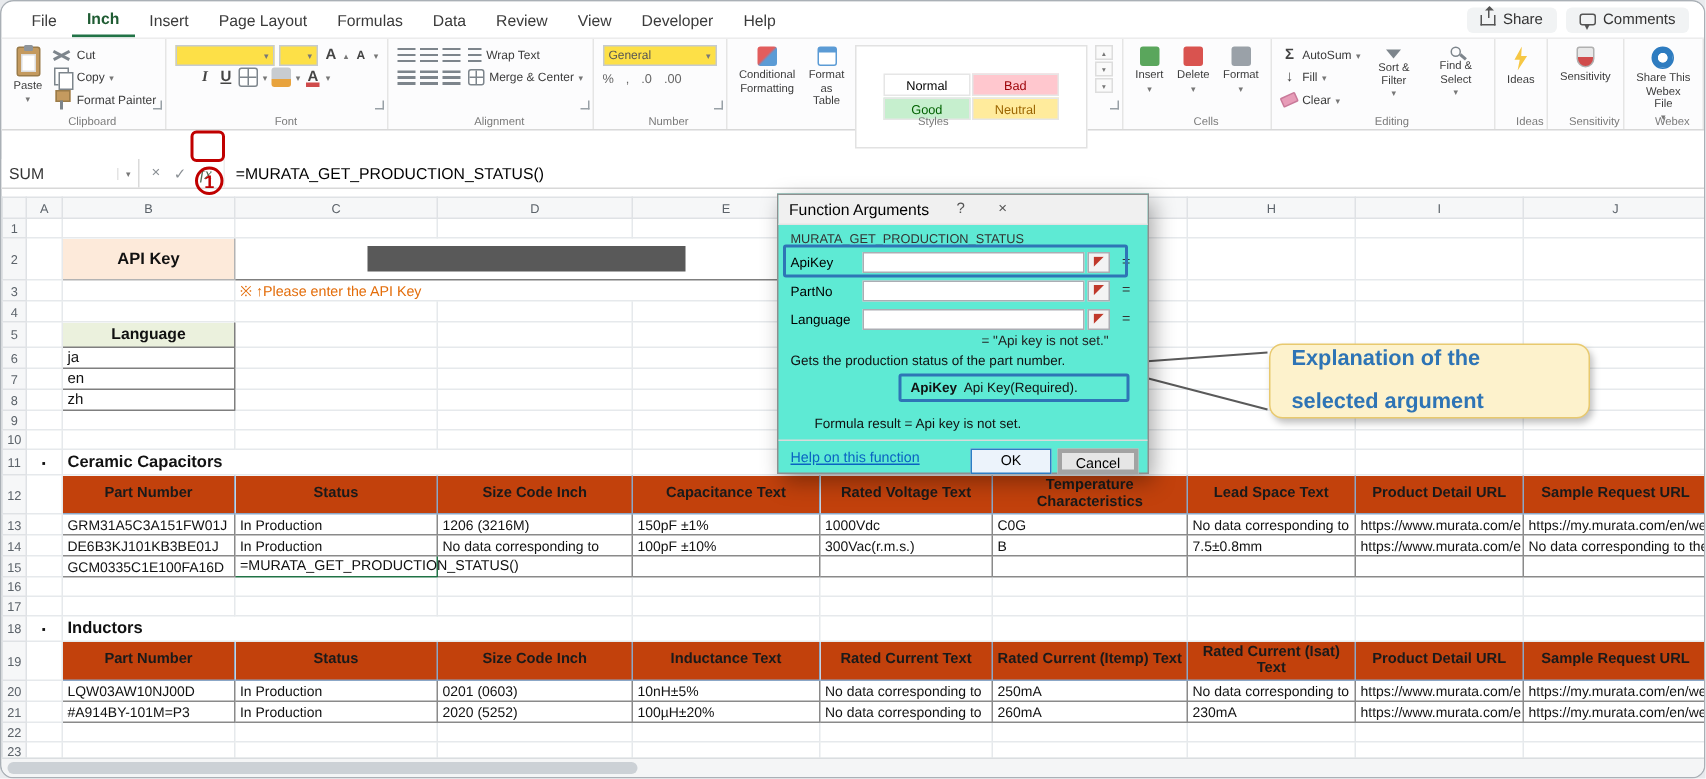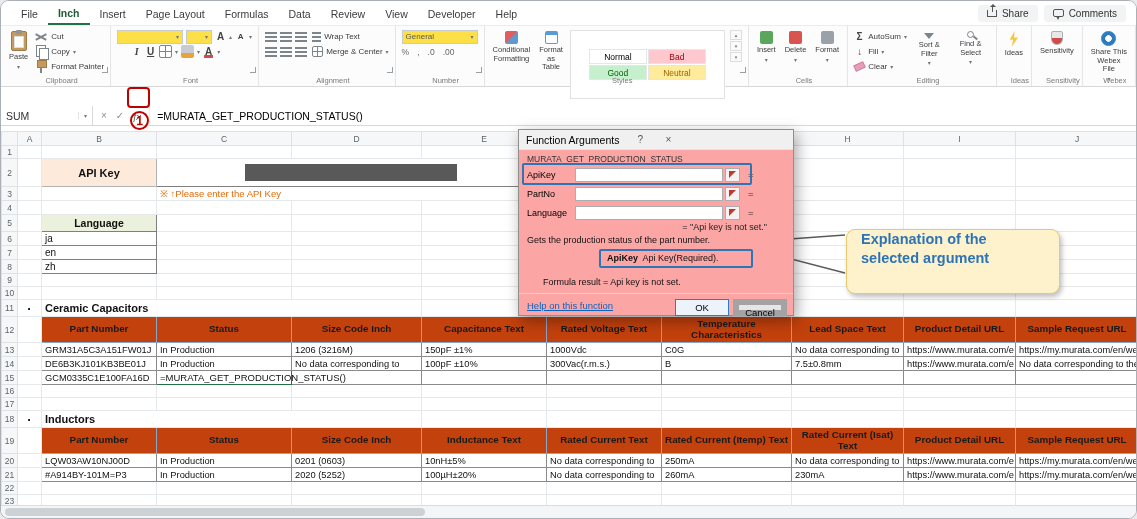--- a/index.html
+++ b/index.html
@@ -119,21 +119,21 @@
   .th-b { border:1px solid #8ba7c7; background:#c2410c; font-weight:bold; font-size:9.8px;
           text-align:center; white-space:normal; line-height:1.1; padding:0 1px; color:#1a1a1a; }
   .td-d { border:1px solid #8a8a8a; font-size:9.3px; }
   .td-formula { border:1.5px solid #217346; position:relative; overflow:visible; }
   .fml { position:absolute; left:3px; top:0; line-height:13px; white-space:nowrap; z-index:3; font-size:9.5px; }
   .hscroll { position:absolute; left:0; right:0; bottom:0; height:13px; background:#f4f5f6;
              border-top:1px solid #dadde0; z-index:4; }
   .hthumb { position:absolute; left:4px; top:2px; width:420px; height:8px; background:#ccd1d6; border-radius:4px; }
 
   
-  .dlg { position:absolute; left:517px; top:128px; width:276px; height:187px; background:#fca5a5;
+  .dlg { position:absolute; left:517px; top:128px; width:248px; height:187px; background:#5eead4;
          border:1px solid #8f8f8f; box-shadow:3px 5px 14px rgba(0,0,0,.35); z-index:8; }
   .dlg-title { height:20px; background:#f0f0f0; border-bottom:1px solid #e3e3e3; display:flex;
                align-items:center; padding:0 7px; font-size:10.5px; color:#000; }
   .dlg-tbtn { margin-left:14px; font-size:10px; color:#555; width:14px; text-align:center; }
   .dlg-tbtn:first-of-type { margin-left:auto; }
   .dlg-body { position:absolute; left:0; right:0; top:20px; bottom:0; }
   .fnname { position:absolute; left:8px; top:4px; font-size:8.5px; color:#333; }
   .frow { position:absolute; left:8px; height:17px; display:flex; align-items:center; }
   .flabel { width:48px; font-size:9px; color:#000; }
   .finput { width:148px; height:14px; background:#fff; border:1px solid #abadb3; }
@@ -142,29 +142,29 @@
   .ctri { width:7px; height:7px; background:#c0392b; clip-path:polygon(0 0,100% 0,0 100%); }
   .feq { margin-left:8px; font-size:9.5px; color:#333; }
   .hl1 { position:absolute; left:3px; top:13px; width:230px; height:22px; border:2px solid #2e75b6; border-radius:2px; z-index:2; }
   .resline { position:absolute; right:26px; top:72px; font-size:9px; color:#222; }
   .desc { position:absolute; left:8px; top:85px; font-size:9px; color:#111; }
   .hl2 { position:absolute; left:80px; top:99px; width:154px; height:19px; border:2px solid #2e75b6; border-radius:2px; }
   .arghelp { position:absolute; left:88px; top:103px; font-size:9px; color:#111; }
   .fresult { position:absolute; left:8px; top:127px; font-size:9px; color:#111;margin-left:16px; }
   .dlg-sep { position:absolute; left:0; right:0; top:143px; border-top:1px solid #d9d9d9; }
   .helplink { position:absolute; left:8px; top:150px; font-size:9.5px; color:#0a63c2; text-decoration:underline; }
-  .btn { position:absolute; top:149px; width:54px; height:17px; background:#e6e6e6; border:6px solid #a3a3a3;
+  .btn { position:absolute; top:149px; width:54px; height:17px; background:#e6e6e6; border:3px solid #a3a3a3;
          font-size:9.5px; text-align:center; line-height:15px; color:#000; }
   .btn-ok { right:64px; border:1px solid #2d7dc5; background:#ecf3fb; }
   .btn-cancel { right:6px; }
 
   
-  .callout { position:absolute; left:845px; top:228px; width:214px; height:65px; background:#fdf2cc;
+  .callout { position:absolute; left:845px; top:228px; width:214px; height:50px; background:#fdf2cc;
              border:1.5px solid #e8c96e; border-radius:9px; box-shadow:2px 3px 5px rgba(0,0,0,.25);
-             display:flex; flex-direction:column; justify-content:flex-start; padding-left:14px; z-index:8; }
+             display:flex; flex-direction:column; justify-content:space-between; padding-left:14px; z-index:8; }
   .cline { font-size:14.5px; font-weight:bold; color:#2e74b5; line-height:1.3; }
   .connector { position:absolute; left:744px; top:228px; z-index:7; }
 </style>
 </head>
 <body>
 
 <div class="app">
 
   <div class="tabrow">
     <span class="tab">File</span>

